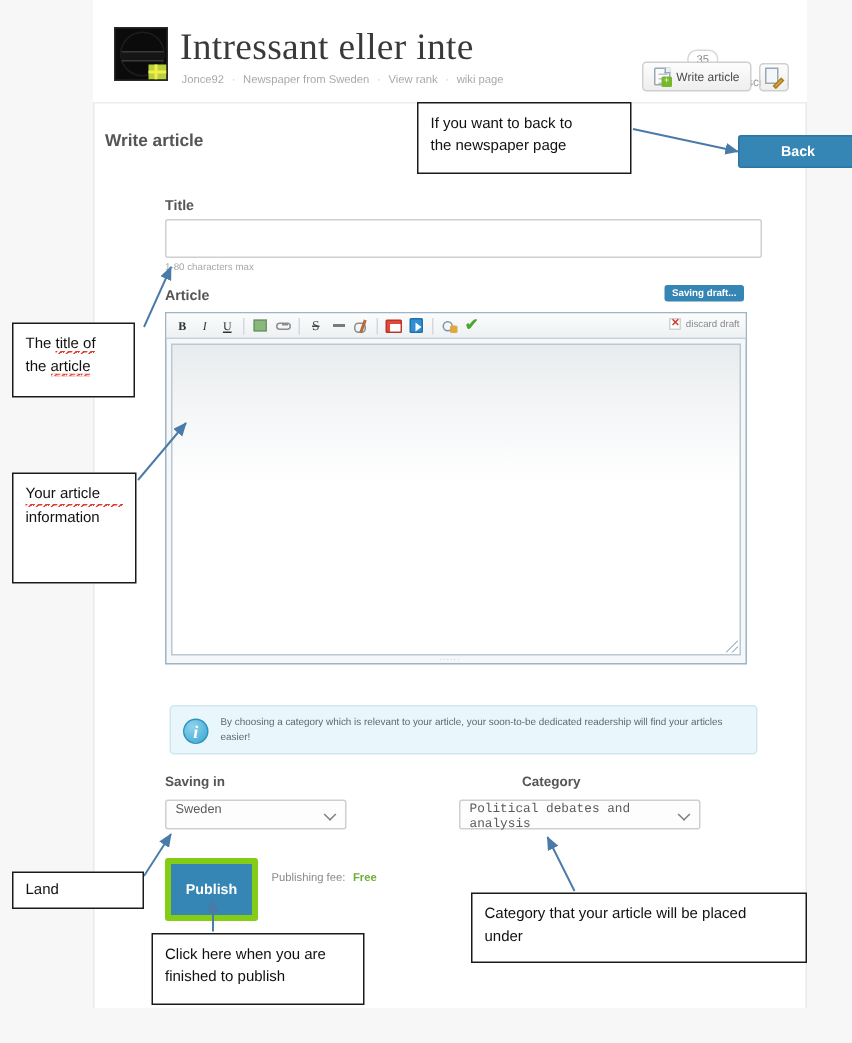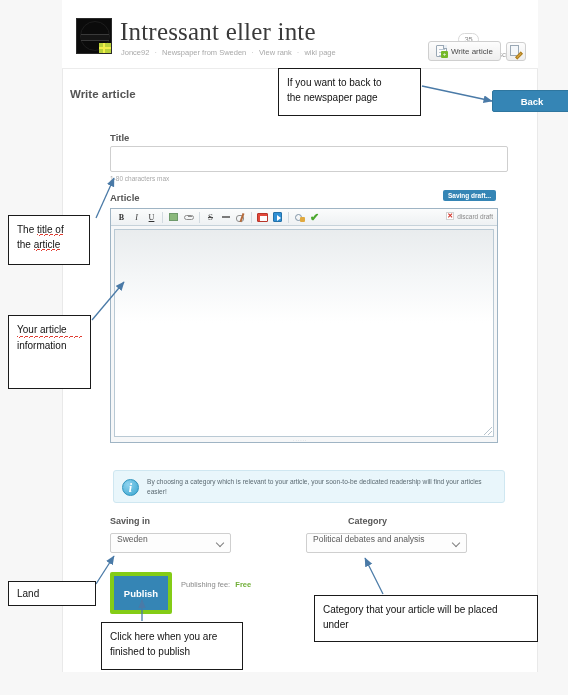--- a/index.html
+++ b/index.html
@@ -503,21 +503,21 @@
     position: absolute;
     left: 306px; top: 516px;
     font-size: 9px;
     font-weight: bold;
     color: #555;
     margin-left: 42px;
   }
   #select-category {
     position: absolute;
     left: 306px; top: 533px;
-    width: 161px; height: 20px;
+    width: 161px; height: 20px; font-family: Liberation Mono, monospace;
   }
   .sel {
     background: #fdfdfd;
     border: 1px solid #cfcfcf;
     border-radius: 2px;
     font-size: 8.5px;
     color: #5a5a5a;
     display: flex;
     padding-left: 6px;
     cursor: pointer;

